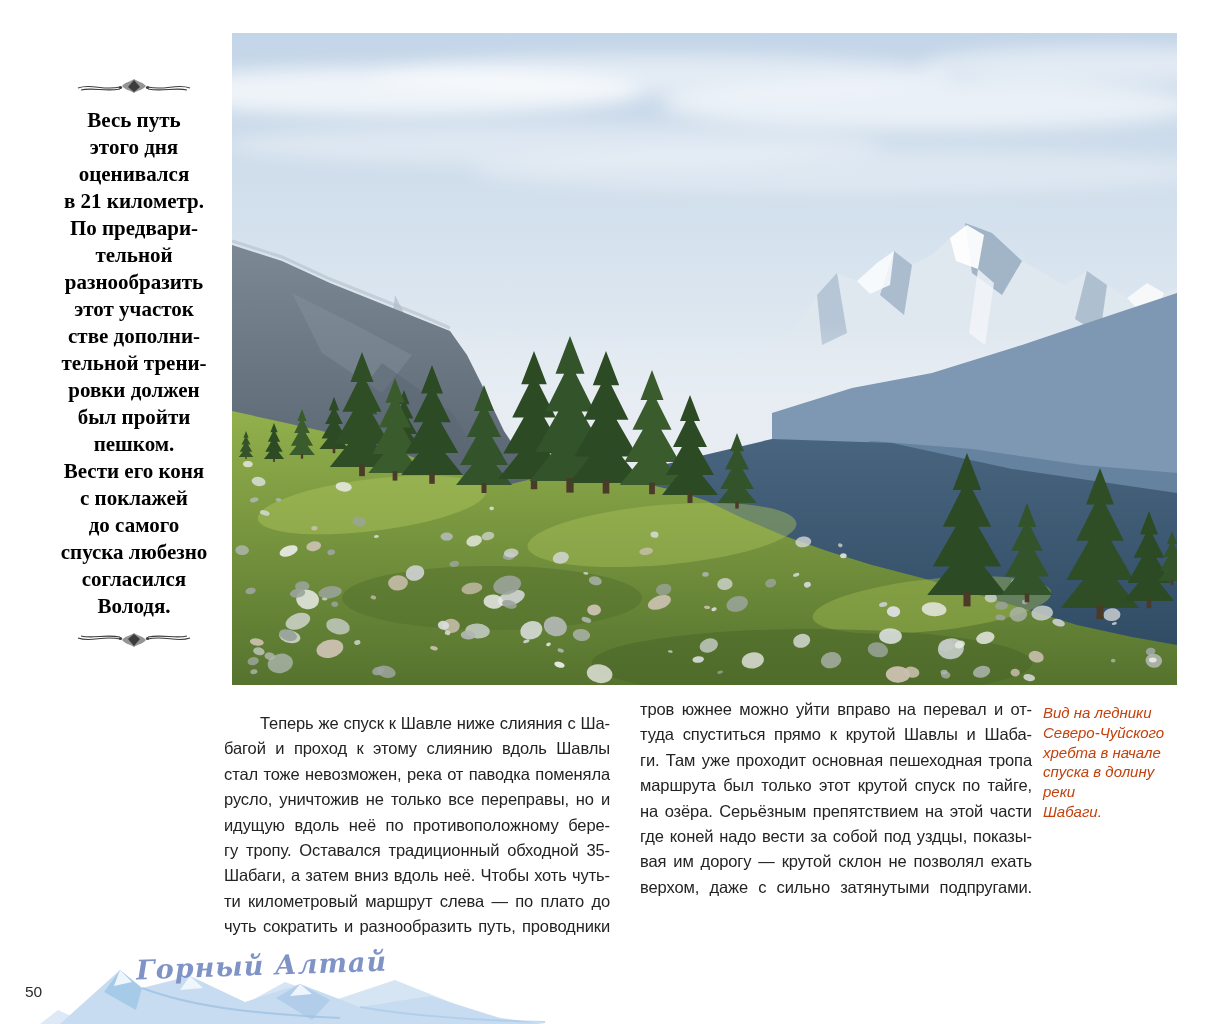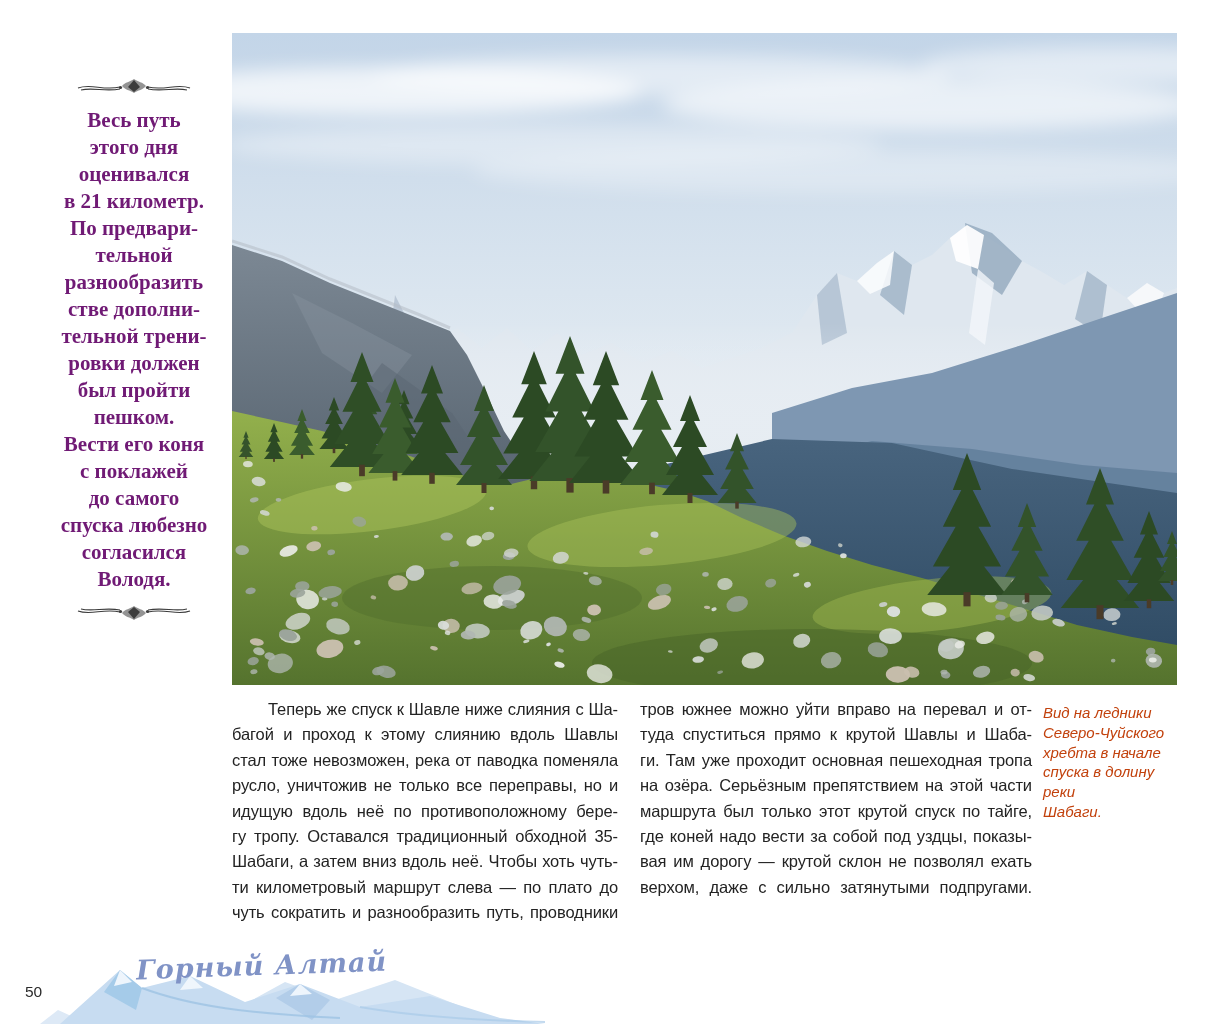--- a/index.html
+++ b/index.html
@@ -6,32 +6,32 @@
   body{
     width:1212px;height:1024px;position:relative;background:#ffffff;
     font-family:"Liberation Sans",sans-serif;overflow:hidden;
   }
   
   .sidebar{position:absolute;left:38px;top:78px;width:192px;text-align:center;}
   .ornament{display:block;margin:0 auto;}
   .sidebar-quote{
     margin-top:11px;margin-bottom:10px;
     font-family:"Liberation Serif",serif;font-weight:bold;
-    font-size:21px;line-height:27px;color:#701a75;
+    font-size:21px;line-height:27px;color:#000000;
   }
   
   .photo{position:absolute;left:232px;top:33px;width:945px;height:652px;}
   .photo svg{display:block;width:945px;height:652px;}
   
   .bodycol{position:absolute;top:697px;color:#232323;}
   .bodycol .line{
     font-size:16.5px;line-height:25.4px;letter-spacing:-0.1px;
     text-align:justify;text-align-last:justify;text-justify:inter-word;
   }
-  #col1{left:232px;width:386px;}
+  #col1{left:224px;width:386px;margin-top:14px;}
   #col2{left:640px;width:392px;}
   .indent-first .line:first-child{text-indent:36px;}
   
   .caption{position:absolute;left:1043px;top:703px;width:140px;
     font-style:italic;font-size:15px;line-height:19.8px;color:#c2410c;}
   
   .page-number{position:absolute;left:25px;top:983px;font-size:15.5px;color:#2b2b2b;}
   .footer-art{position:absolute;left:40px;top:962px;width:505px;height:62px;}
   .series-title{
     position:absolute;left:136px;top:950px;
@@ -58,20 +58,21 @@
     </g>
   </svg>
   <div class="sidebar-quote">
       <div class="line">Весь путь</div>
       <div class="line">этого дня</div>
       <div class="line">оценивался</div>
       <div class="line">в 21 километр.</div>
       <div class="line">По предвари-</div>
       <div class="line">тельной</div>
       <div class="line">разнообразить</div>
+      <div class="line">этот участок</div>
       <div class="line">стве дополни-</div>
       <div class="line">тельной трени-</div>
       <div class="line">ровки должен</div>
       <div class="line">был пройти</div>
       <div class="line">пешком.</div>
       <div class="line">Вести его коня</div>
       <div class="line">с поклажей</div>
       <div class="line">до самого</div>
       <div class="line">спуска любезно</div>
       <div class="line">согласился</div>
@@ -332,22 +333,22 @@
     <div class="line">идущую вдоль неё по противоположному бере-</div>
     <div class="line">гу тропу. Оставался традиционный обходной 35-</div>
     <div class="line">Шабаги, а затем вниз вдоль неё. Чтобы хоть чуть-</div>
     <div class="line">ти километровый маршрут слева — по плато до</div>
     <div class="line">чуть сократить и разнообразить путь, проводники</div>
   </div>
 <div id="col2" class="bodycol">
     <div class="line">тров южнее можно уйти вправо на перевал и от-</div>
     <div class="line">туда спуститься прямо к крутой Шавлы и Шаба-</div>
     <div class="line">ги. Там уже проходит основная пешеходная тропа</div>
+    <div class="line">маршрута был только этот крутой спуск по тайге,</div>
     <div class="line">на озёра. Серьёзным препятствием на этой части</div>
-    <div class="line">маршрута был только этот крутой спуск по тайге,</div>
     <div class="line">где коней надо вести за собой под уздцы, показы-</div>
     <div class="line">вая им дорогу — крутой склон не позволял ехать</div>
     <div class="line">верхом, даже с сильно затянутыми подпругами.</div>
   </div>
 
 <div class="caption">
     <div class="line">Вид на ледники</div>
     <div class="line">Северо-Чуйского</div>
     <div class="line">хребта в начале</div>
     <div class="line">спуска в долину реки</div>

